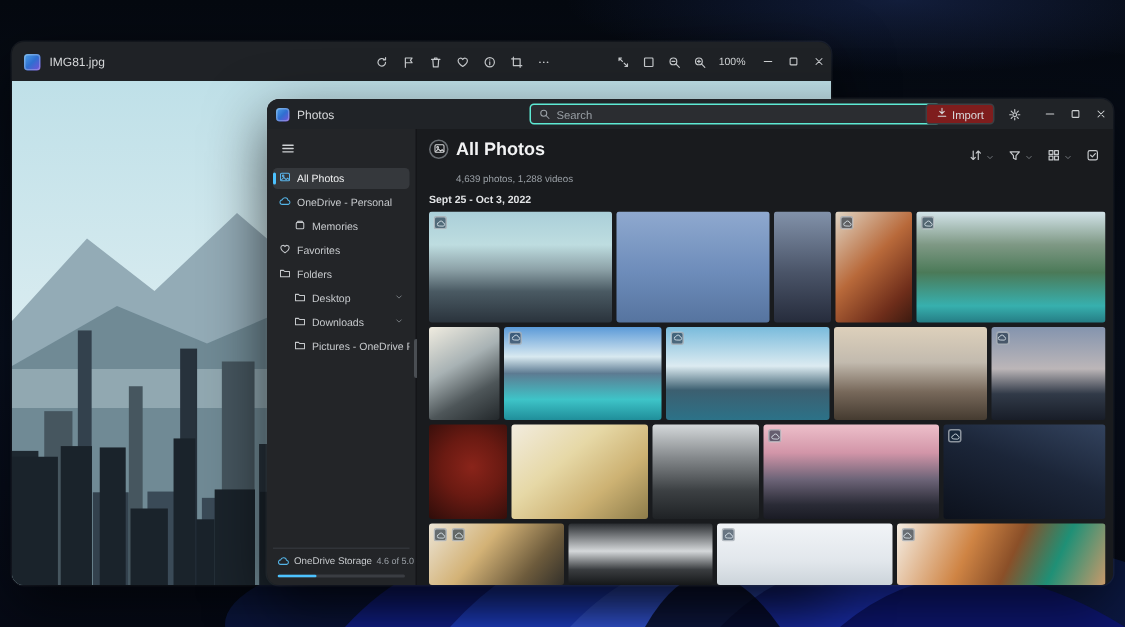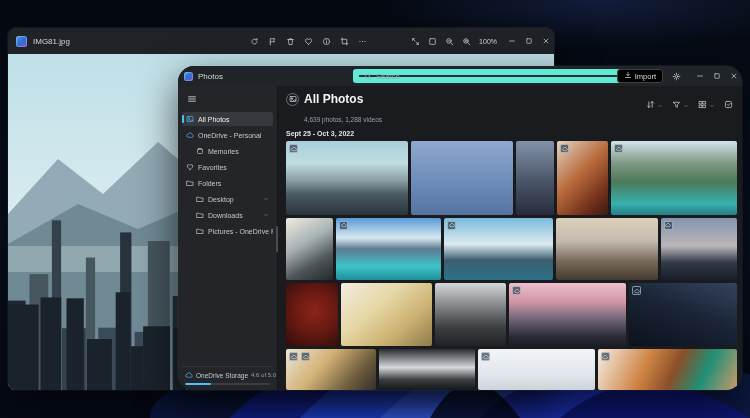--- a/index.html
+++ b/index.html
@@ -30,32 +30,32 @@
   .viewer .titlebar { height:26px; padding:0 8px; gap:6px; }
   .viewer-center-tools { position:absolute; left:240px; top:0; height:26px; display:flex; gap:5px; align-items:center; }
   .viewer-center-tools .tbtn { width:13px; height:13px; }
   .viewer-right { position:absolute; right:0; top:0; height:26px; display:flex; align-items:center; }
   .viewer-right .tbtn { width:13px; height:13px; margin-right:4px; }
   .zoom-level { font-size:7px; color:#cfd2d4; margin:0 6px 0 2px; }
   .viewer-photo { position:absolute; left:0; top:26px; width:546px; height:336px; }
   .viewer-photo svg { width:100%; height:100%; display:block; }
 
   
-  .photos { left:178px; top:66px; width:564px; height:324px; background:#1b1d20;border-radius:16px; }
+  .photos { left:178px; top:66px; width:564px; height:324px; background:#1b1d20; }
   .photos .titlebar { height:20px; padding:0 6px; gap:5px; position:relative; background:#202327; }
   .photos .appicon { width:9px; height:9px; }
   .searchbox { position:absolute; left:175px; top:3px; width:274px; height:14px;
-    background:#2b2d31; border:6px solid #5eead4; border-radius:3px;
+    background:#2b2d31; border:1px solid #5eead4; border-radius:3px;
     display:flex; align-items:center; gap:4px; padding:0 5px; color:#9aa0a6; }
   .searchbox svg { width:8px; height:8px; flex:0 0 auto; }
   .searchbox input { flex:1; background:transparent; border:none; outline:none;
     color:#cfd2d4; font-size:7.5px; font-family:inherit; }
   .searchbox input::placeholder { color:#9aa0a6; }
   .photos-right { position:absolute; right:0; top:0; height:20px; display:flex; align-items:center; }
-  .import-btn { display:flex; align-items:center; gap:3px; background:#000000; border:1px solid #3c3f43;
+  .import-btn { display:flex; align-items:center; gap:3px; background:#7f1d1d; border:1px solid #3c3f43;
     border-radius:3px; height:14px; padding:0 6px; font-size:7.5px; color:#d8dadc; margin-right:6px; }
   .import-btn svg { width:8px; height:8px; }
   .gear-btn { width:14px; height:14px; margin-right:8px; }
 
   .photos-body { display:flex; height:304px; }
   .sidebar { width:100px; background:#232528; padding:4px 4px 0 4px; display:flex; flex-direction:column;
     border-right:1px solid #141518; position:relative; }
   .menu-btn { width:14px; height:14px; margin:2px 0 6px 3px; color:#cfd2d4; }
   .menu-btn svg { width:10px; height:10px; }
   .side-item { display:flex; align-items:center; gap:4px; height:14px; border-radius:3px;

